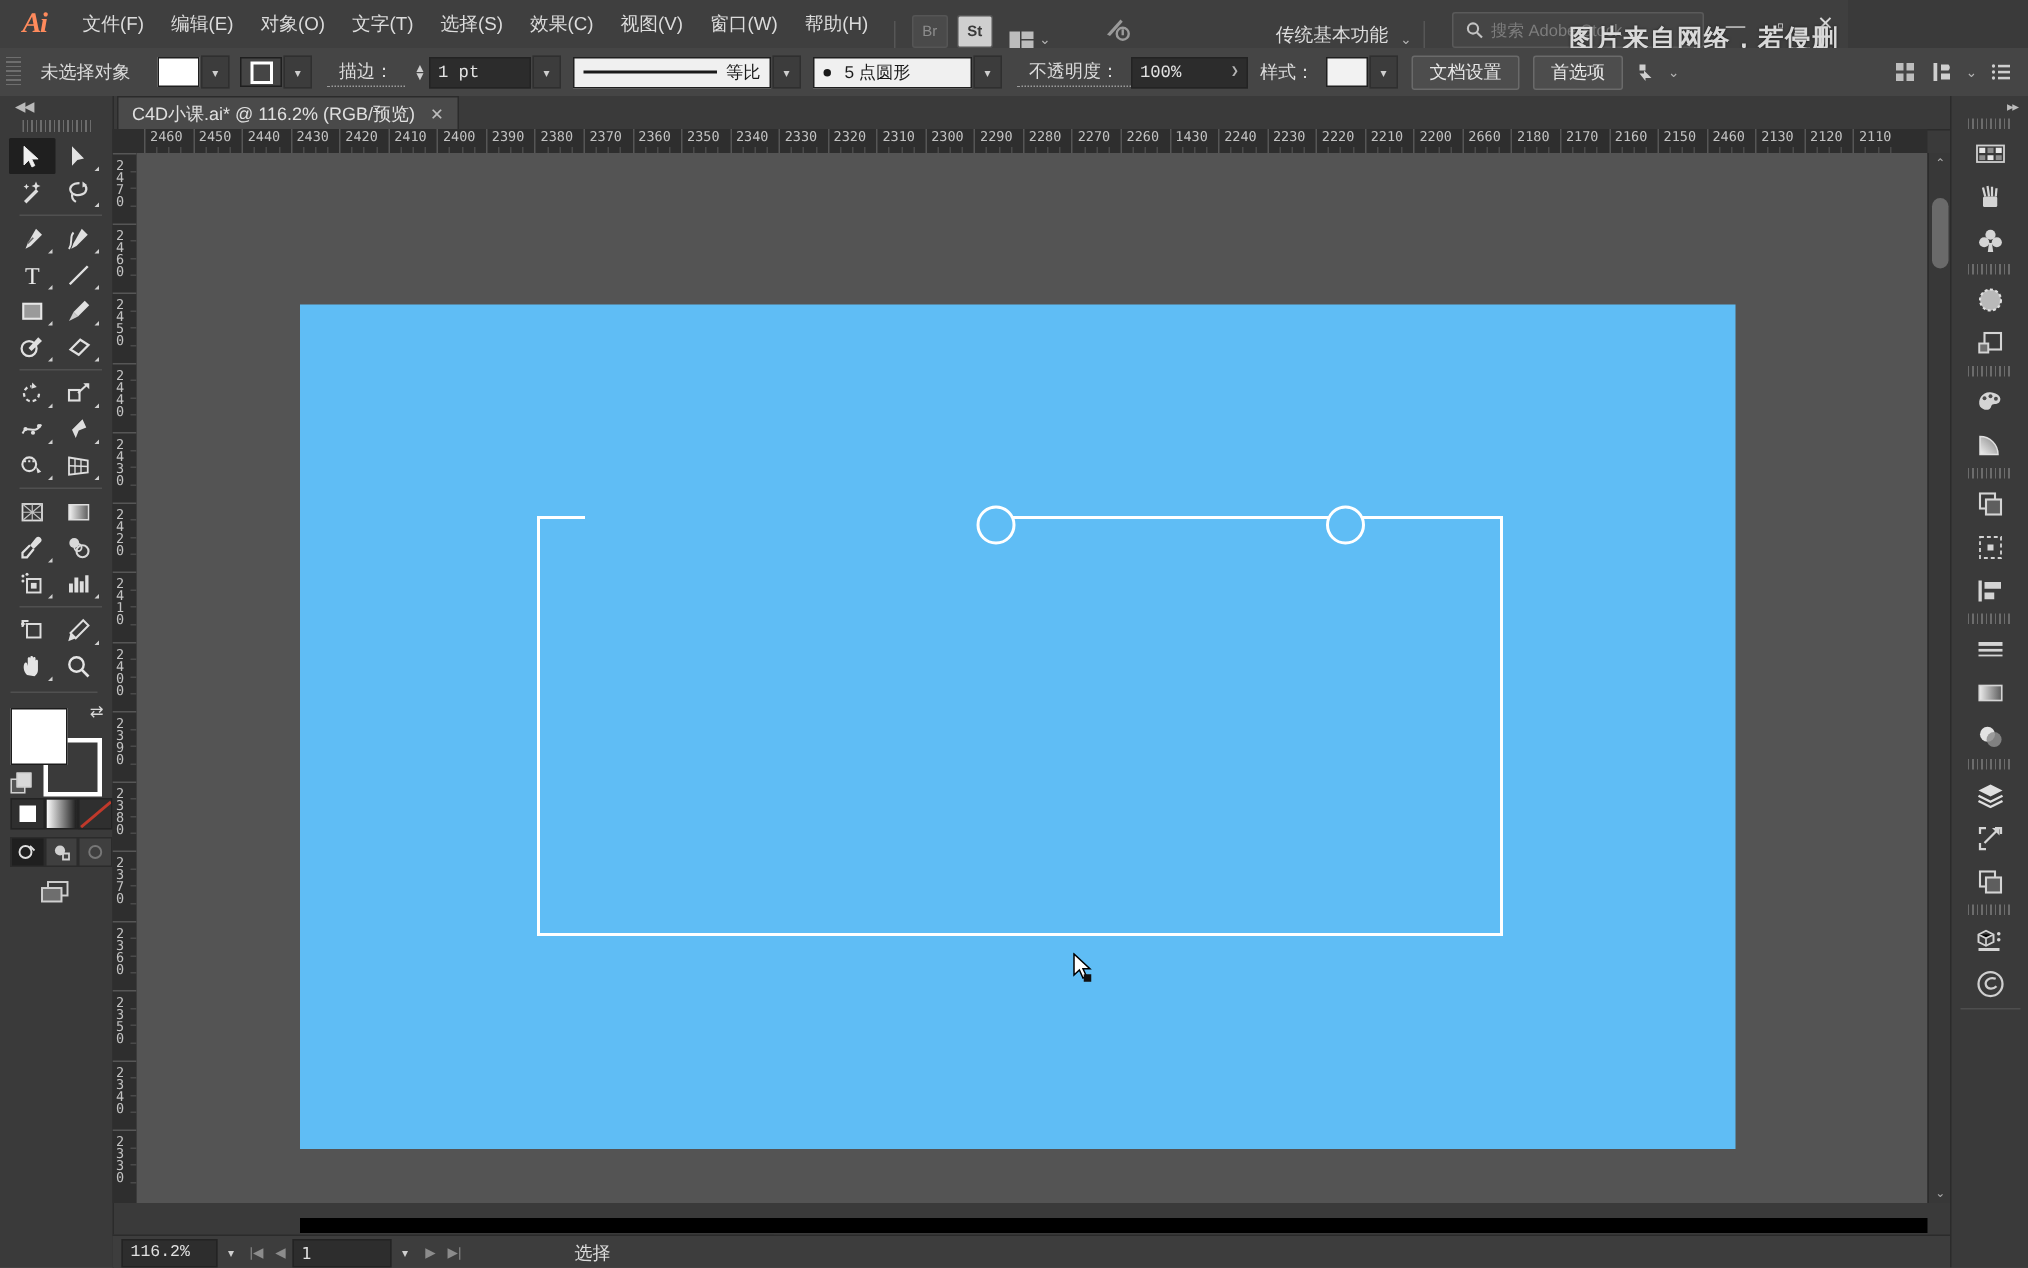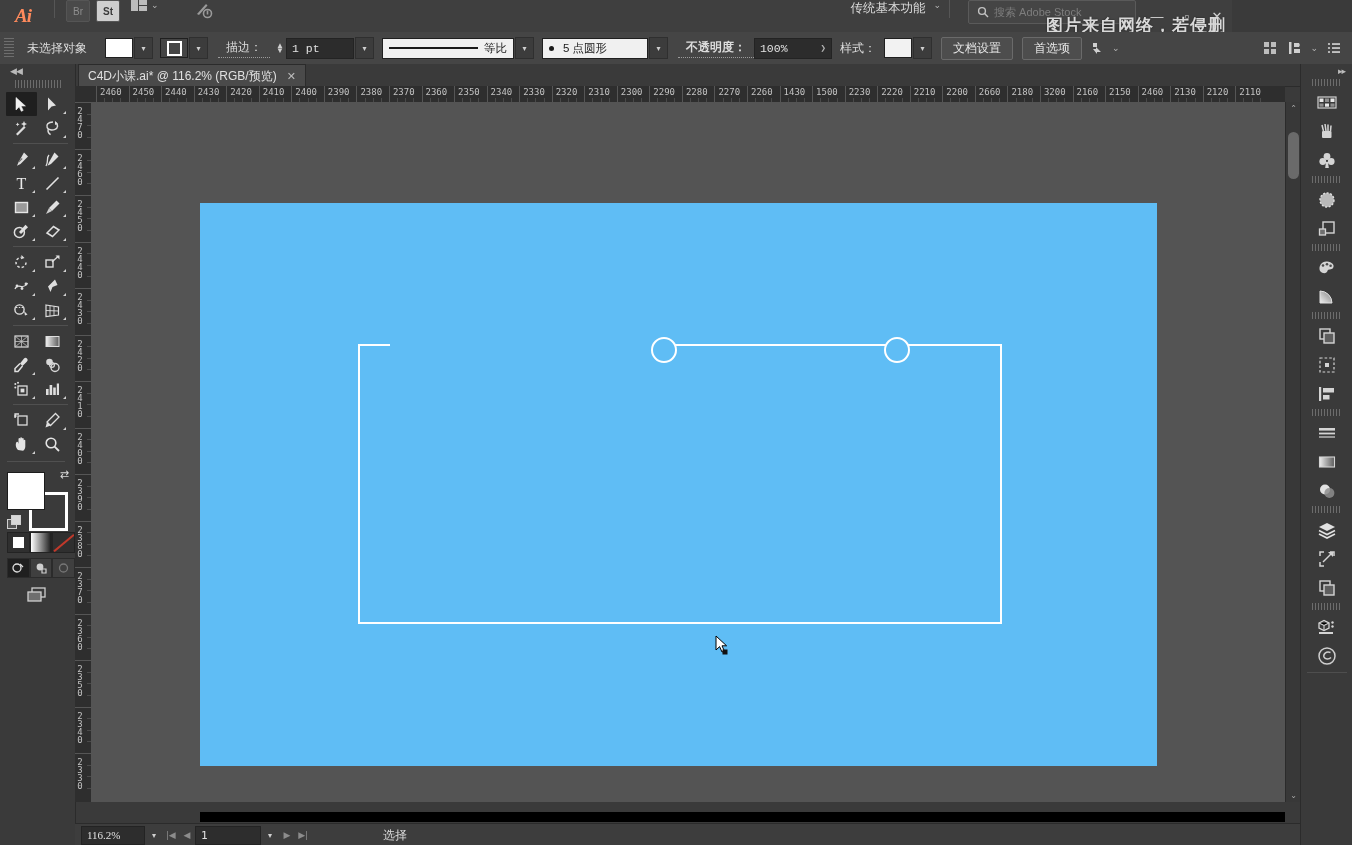--- a/index.html
+++ b/index.html
@@ -8,21 +8,21 @@
     background:#3a3a3a;
     font-family:"Liberation Sans","DejaVu Sans",sans-serif;
     font-size:12px;color:#d4d4d4;
     -webkit-font-smoothing:antialiased;
   }
   .app{position:relative;width:1352px;height:845px;}
 
   
   .menubar{
     position:absolute;left:0;top:0;width:1232px;height:32px;
-    background:#3f3f3f;display:flex;align-items:flex-start;
+    background:#3f3f3f;display:flex;align-items:flex-end;
     border-bottom:1px solid #2b2b2b;
   }
   .ai-logo{
     width:46px;height:32px;display:flex;align-items:center;justify-content:center;
     color:#ff8a5c;font-size:19px;font-weight:bold;font-style:italic;
     font-family:"Liberation Serif",serif;letter-spacing:-1px;
   }
   .menu-items{display:flex;align-items:center;height:32px;}
   .menu-item{
     padding:0 9px;height:32px;line-height:32px;font-size:12.5px;color:#dcdcdc;cursor:default;
@@ -235,21 +235,21 @@
 
   
   .statusbar{
     position:absolute;left:75px;top:823px;width:1277px;height:22px;
     background:#3d3d3d;display:flex;align-items:center;
     border-top:1px solid #2b2b2b;
   }
   .sb-zoom{
     height:17px;min-width:52px;background:#2d2d2d;border:1px solid #232323;
     display:flex;align-items:center;padding:0 5px;font-size:11px;color:#e0e0e0;
-    font-family:Liberation Serif, serif;margin-left:6px;
+    font-family:Liberation Mono, monospace;margin-left:6px;
   }
   .sb-dd{width:18px;height:18px;display:flex;align-items:center;justify-content:center;
     font-size:8px;color:#cfcfcf;}
   .sb-nav{width:16px;height:18px;display:flex;align-items:center;justify-content:center;
     font-size:9px;color:#8c8c8c;}
   .sb-page{
     height:17px;min-width:54px;background:#2d2d2d;border:1px solid #232323;
     display:flex;align-items:center;padding:0 5px;font-size:11px;color:#e0e0e0;
     font-family:"DejaVu Sans Mono",monospace;
   }
@@ -267,20 +267,31 @@
   .rd-item{width:52px;height:29px;display:flex;align-items:center;justify-content:center;color:#cfcfcf;}
   .rd-line{width:40px;height:1px;background:#4e4e4e;margin:2px auto;}
 </style>
 </head>
 <body>
 
 <div class="app">
 
   <div class="menubar">
     <div class="ai-logo">Ai</div>
+    <div class="menu-items">
+      <div class="menu-item">文件(F)</div>
+      <div class="menu-item">编辑(E)</div>
+      <div class="menu-item">对象(O)</div>
+      <div class="menu-item">文字(T)</div>
+      <div class="menu-item">选择(S)</div>
+      <div class="menu-item">效果(C)</div>
+      <div class="menu-item">视图(V)</div>
+      <div class="menu-item">窗口(W)</div>
+      <div class="menu-item">帮助(H)</div>
+    </div>
     <div class="mb-sep"></div>
     <div class="mb-btn">Br</div>
     <div class="mb-btn light">St</div>
     <div class="arrange-ic" style="margin-left:8px;">
       <div class="arr-a"></div>
       <div class="arr-b">
           <i></i>
           <i></i>
         </div>
     </div>
@@ -340,21 +351,21 @@
       <span>等比</span>
     </div>
     <div class="dd">▾</div>
 
     <div class="whitefield" style="margin-left:8px;min-width:92px;justify-content:flex-start;gap:9px;">
       <span class="dotmark"></span>
       <span>5 点圆形</span>
     </div>
     <div class="dd">▾</div>
 
-    <div class="cb-label dotted" style="margin-left:10px;font-weight:bold;">不透明度：</div>
+    <div class="cb-label dotted" style="margin-left:10px;">不透明度：</div>
     <div class="opfield">
       <span>100%</span>
       <span style="color:#b4b4b4;font-size:9px;">❯</span>
     </div>
 
     <div class="cb-label" style="">样式：</div>
     <div class="swatch style"></div>
     <div class="dd">▾</div>
 
     <div class="btn">文档设置</div>
@@ -772,21 +783,21 @@
       <div class="lbl" style="left: 676px;">2260</div>
       <div class="mtick" style="left: 680.138px;"></div>
       <div class="mtick" style="left: 688.275px;"></div>
       <div class="mtick" style="left: 696.413px;"></div>
       <div class="tick" style="left: 704.55px;"></div>
       <div class="lbl" style="left: 708.55px;">1430</div>
       <div class="mtick" style="left: 712.688px;"></div>
       <div class="mtick" style="left: 720.825px;"></div>
       <div class="mtick" style="left: 728.962px;"></div>
       <div class="tick" style="left: 737.1px;"></div>
-      <div class="lbl" style="left: 741.1px;">1500</div>
+      <div class="lbl" style="left: 741.1px;">2240</div>
       <div class="mtick" style="left: 745.237px;"></div>
       <div class="mtick" style="left: 753.375px;"></div>
       <div class="mtick" style="left: 761.512px;"></div>
       <div class="tick" style="left: 769.65px;"></div>
       <div class="lbl" style="left: 773.65px;">2230</div>
       <div class="mtick" style="left: 777.788px;"></div>
       <div class="mtick" style="left: 785.925px;"></div>
       <div class="mtick" style="left: 794.062px;"></div>
       <div class="tick" style="left: 802.2px;"></div>
       <div class="lbl" style="left: 806.2px;">2220</div>
@@ -807,21 +818,21 @@
       <div class="lbl" style="left: 903.85px;">2660</div>
       <div class="mtick" style="left: 907.987px;"></div>
       <div class="mtick" style="left: 916.125px;"></div>
       <div class="mtick" style="left: 924.262px;"></div>
       <div class="tick" style="left: 932.4px;"></div>
       <div class="lbl" style="left: 936.4px;">2180</div>
       <div class="mtick" style="left: 940.537px;"></div>
       <div class="mtick" style="left: 948.675px;"></div>
       <div class="mtick" style="left: 956.812px;"></div>
       <div class="tick" style="left: 964.95px;"></div>
-      <div class="lbl" style="left: 968.95px;">3200</div>
+      <div class="lbl" style="left: 968.95px;">2170</div>
       <div class="mtick" style="left: 973.087px;"></div>
       <div class="mtick" style="left: 981.225px;"></div>
       <div class="mtick" style="left: 989.362px;"></div>
       <div class="tick" style="left: 997.5px;"></div>
       <div class="lbl" style="left: 1001.5px;">2160</div>
       <div class="mtick" style="left: 1005.64px;"></div>
       <div class="mtick" style="left: 1013.77px;"></div>
       <div class="mtick" style="left: 1021.91px;"></div>
       <div class="tick" style="left: 1030.05px;"></div>
       <div class="lbl" style="left: 1034.05px;">2150</div>

